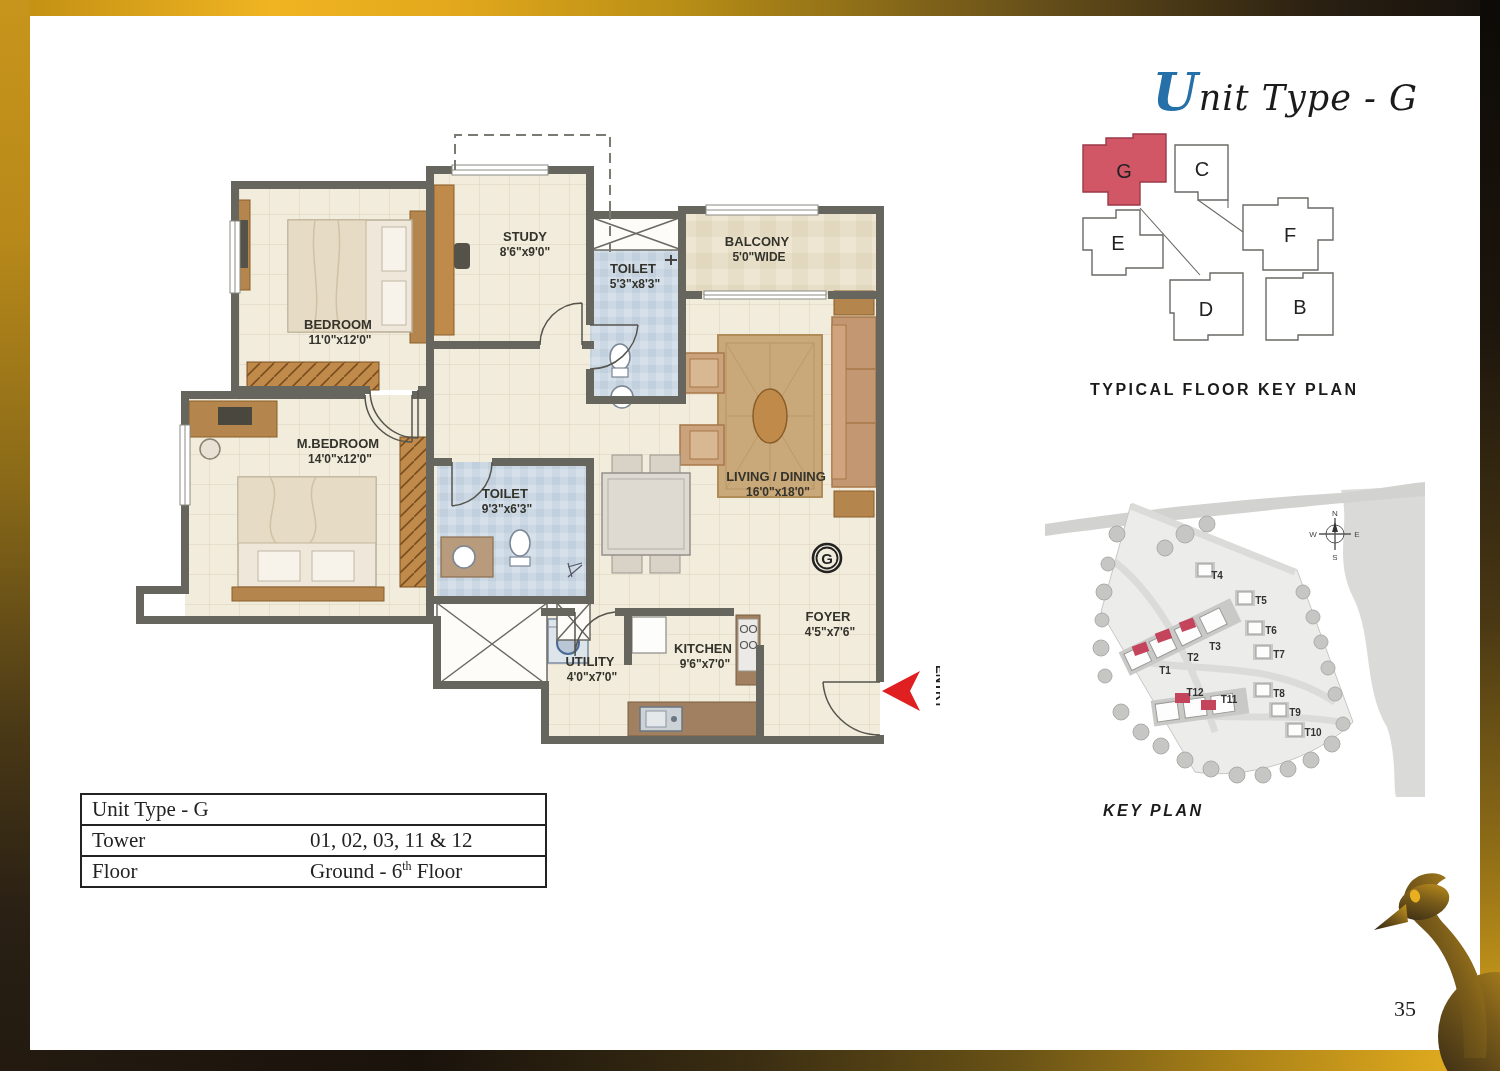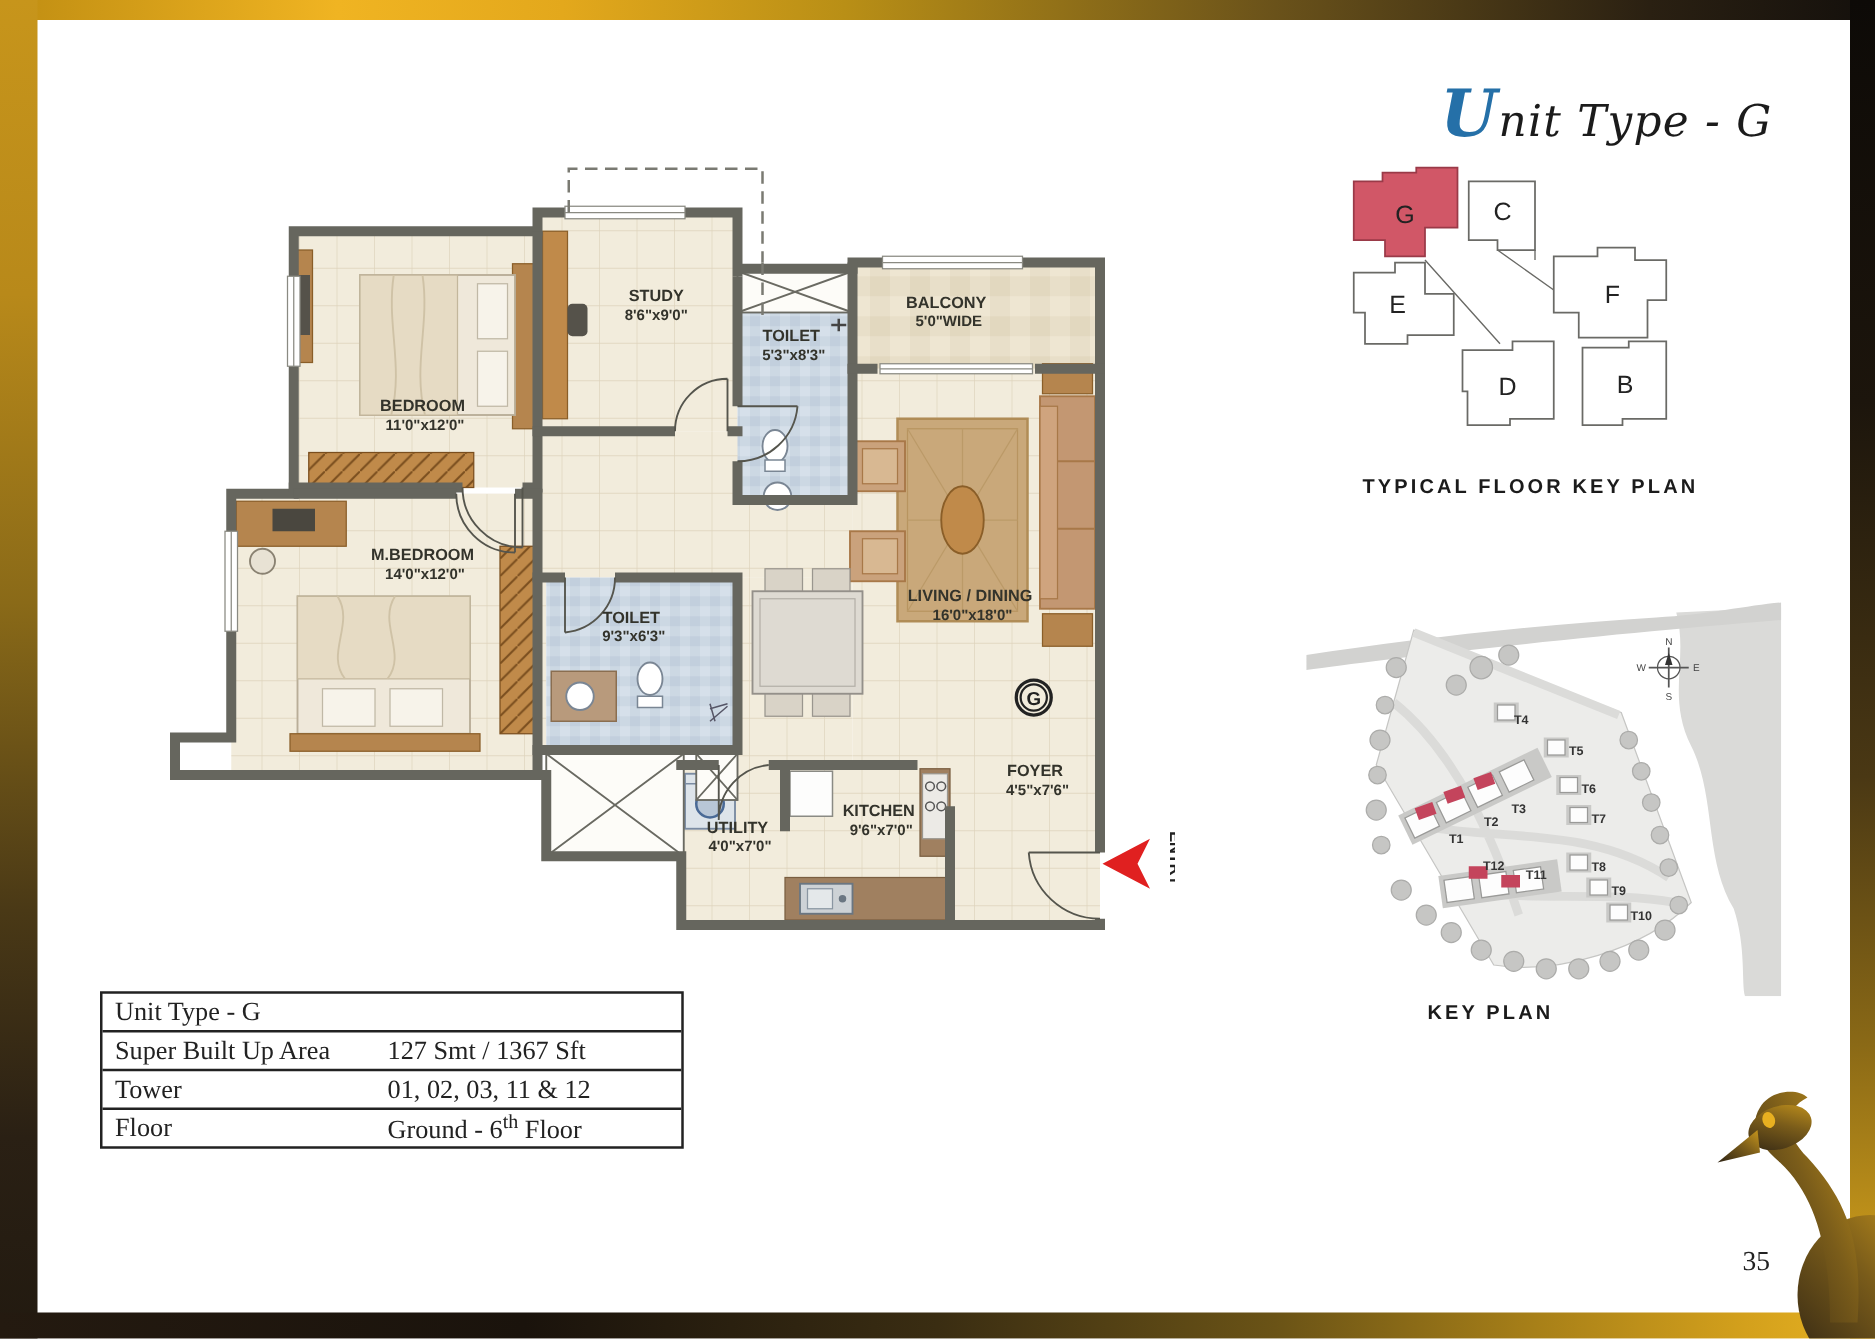--- a/index.html
+++ b/index.html
@@ -17,33 +17,33 @@
     background:linear-gradient(to right,#241a10 0%,#1a130c 28%,#3a2d12 50%,#6a5316 68%,#a88018 82%,#d3a01c 93%,#e8b322 100%);}
   
   #unit-type-title{position:absolute;top:78px;right:82px;z-index:2;
      font-family:"DejaVu Serif",serif;font-style:italic;color:#1b1b1b;
      font-size:35px;letter-spacing:1px;white-space:nowrap;}
   #unit-type-title .initial{color:#2570a8;font-size:52px;line-height:0;font-weight:bold;}
   
   .caption{position:absolute;font-family:"Liberation Sans",sans-serif;font-weight:700;
      color:#1b1b1b;font-size:16px;letter-spacing:2.5px;white-space:nowrap;}
   #caption-tfkp{left:1090px;top:381px;}
-  #caption-keyplan{left:1142px;top:802px;}
+  #caption-keyplan{left:1103px;top:802px;font-style:italic;}
   
   #typical-plan{position:absolute;left:1078px;top:130px;}
   #site-plan{position:absolute;left:1045px;top:472px;}
   #floorplan{position:absolute;left:120px;top:125px;}
   
   #details-table{position:absolute;left:80px;top:793px;width:463px;z-index:2;
      border:2px solid #222;font-family:"Liberation Serif",serif;color:#222;font-size:21px;}
   .trow{display:flex;border-top:2px solid #222;height:29px;align-items:center;}
   .trow:first-child{border-top:none;}
   .tlabel{width:218px;padding-left:10px;flex:none;}
   .tvalue{flex:1;}
-  sup{font-size:16px;}
+  sup{font-size:12px;}
   
   #page-number{position:absolute;left:1394px;top:996px;font-family:"Liberation Serif",serif;
      font-size:22px;color:#222;z-index:6;}
   
   #swan{position:absolute;right:0px;top:868px;z-index:7;}
   
   text{font-family:"Liberation Sans",sans-serif;}
   .room-name{font-size:13px;font-weight:700;fill:#33332b;text-anchor:middle;}
   .room-dims{font-size:12px;font-weight:700;fill:#33332b;text-anchor:middle;}
   .unit-letter{font-size:20px;fill:#222;text-anchor:middle;font-weight:500;}
@@ -397,24 +397,20 @@
       <text class="compass-letter" x="268" y="65">W</text>
     </g>
   </svg>
   <div class="caption" id="caption-keyplan">KEY PLAN</div>
 
   <div id="details-table">
     <div class="trow">
       <div class="tlabel">Unit Type - G</div>
     </div>
     <div class="trow">
-      <div class="tlabel">Super Built Up Area</div>
-      <div class="tvalue">127 Smt / 1367 Sft</div>
-    </div>
-    <div class="trow">
       <div class="tlabel">Tower</div>
       <div class="tvalue">01, 02, 03, 11 &amp; 12</div>
     </div>
     <div class="trow">
       <div class="tlabel">Floor</div>
       <div class="tvalue"><span>Ground - 6</span><sup>th</sup><span> Floor</span></div>
     </div>
   </div>
 
   <div id="page-number">35</div>

